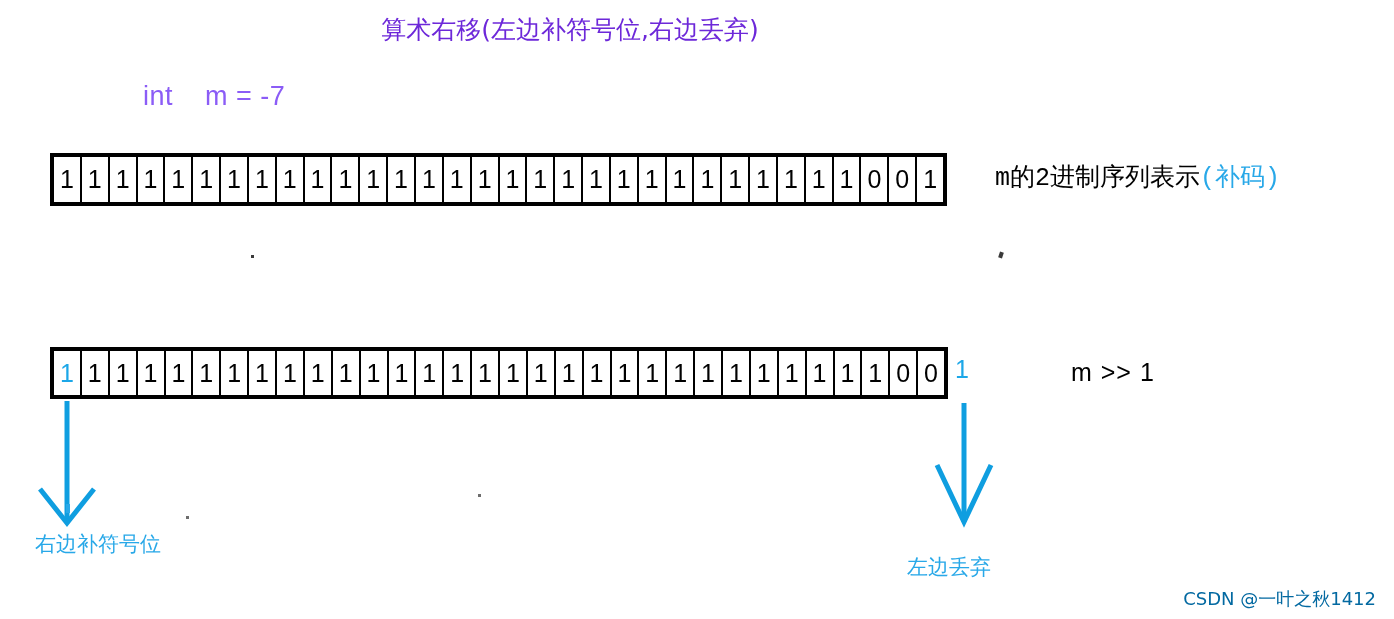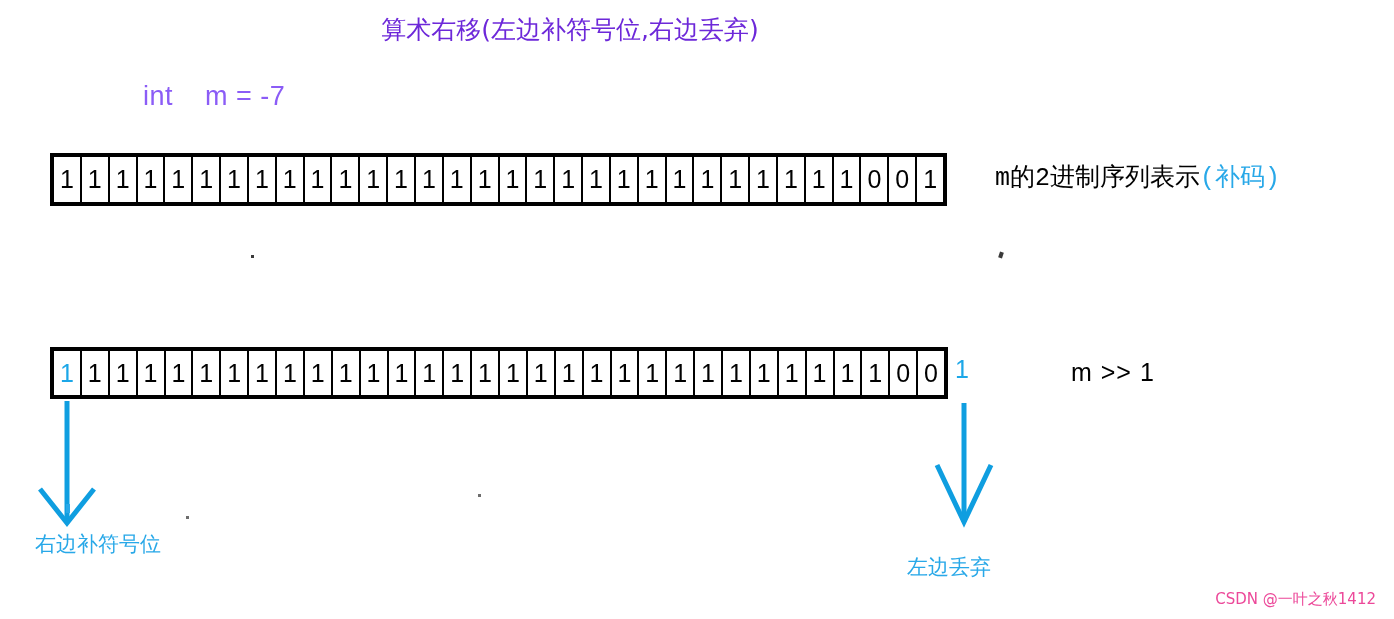--- a/index.html
+++ b/index.html
@@ -109,22 +109,22 @@
   #speck-2 { left: 999px; top: 252px; width: 4px; height: 6px;
              transform: rotate(18deg); }
   #speck-3 { left: 478px; top: 494px; width: 3px; height: 3px; background:#6d6d6d; }
   #speck-4 { left: 186px; top: 516px; width: 3px; height: 3px; background:#6d6d6d; }
   #speck-5 { left: 66px;  top: 504px; width: 4px; height: 9px; background:#28a8e8; }
 
   
   #watermark {
     position: absolute;
     right: 18px; bottom: 9px;
-    color: #ec4899;
-    font-size: 15px;
+    color: #0369a1;
+    font-size: 18px;
     line-height: 22px;
     white-space: nowrap;
     font-family: "DejaVu Sans", "Liberation Sans", sans-serif;
   }
 </style>
 </head>
 <body>
 
 <div id="title">算术右移(左边补符号位,右边丢弃)</div>
 

